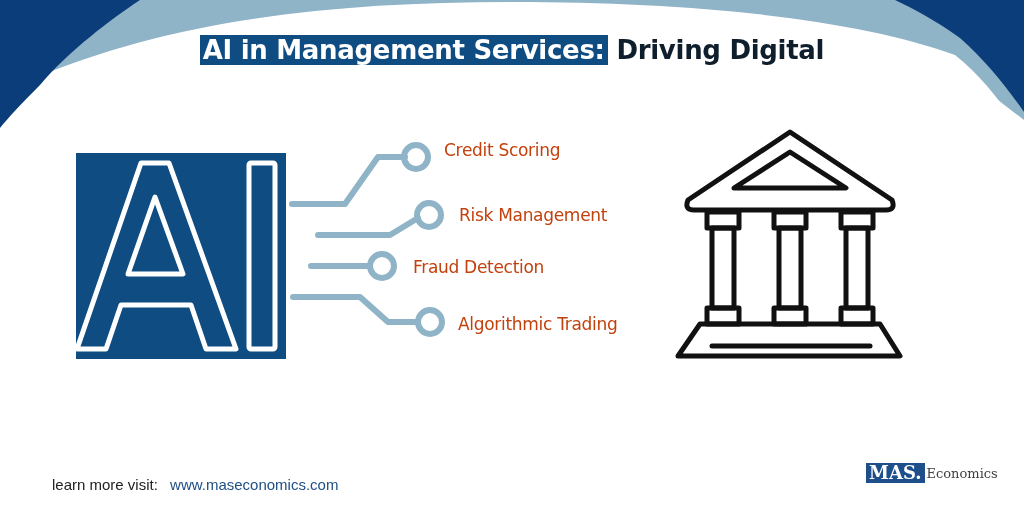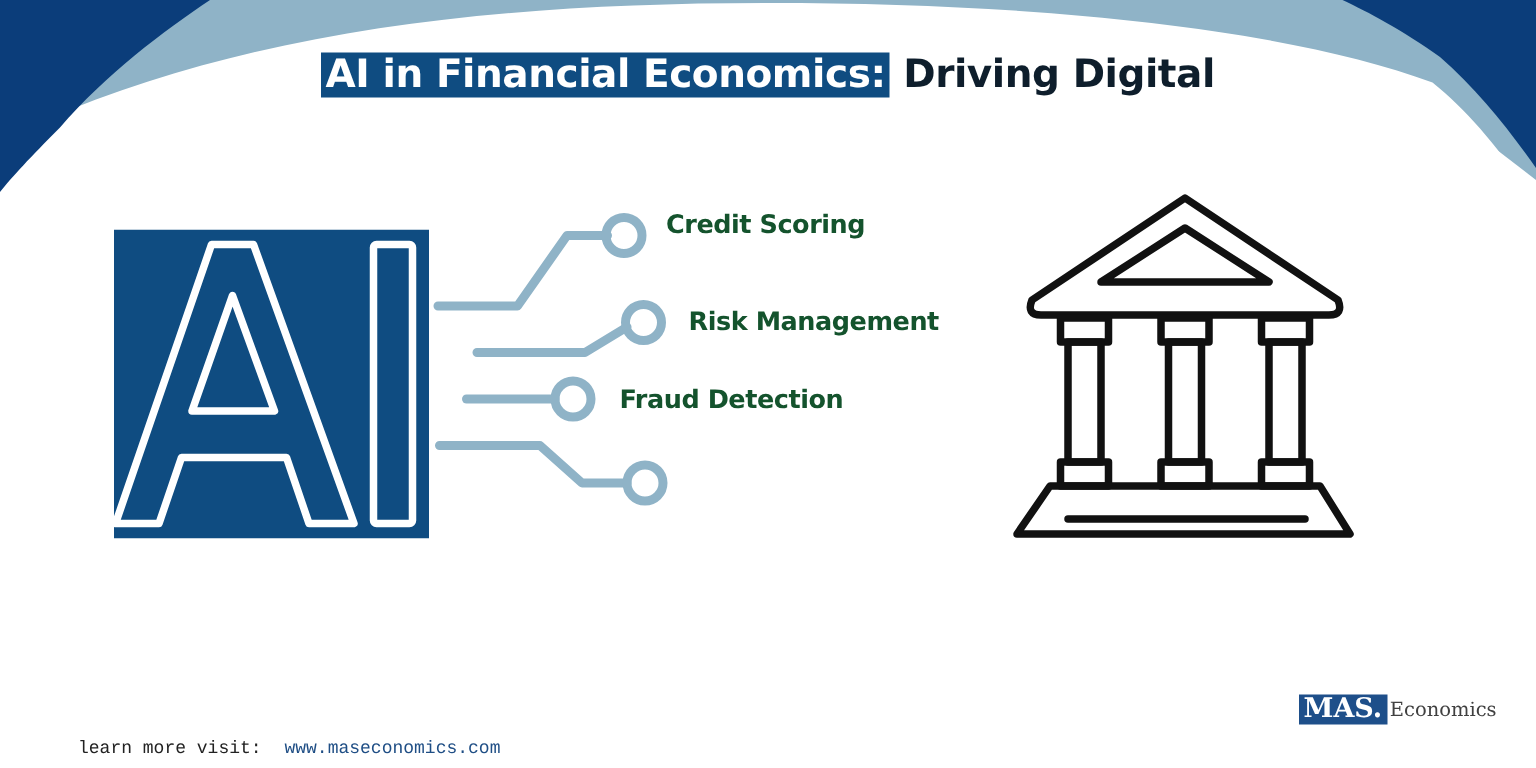--- a/index.html
+++ b/index.html
@@ -52,39 +52,39 @@
     }
     .connectors {
       position: absolute;
       left: 0; top: 0;
       width: 1024px; height: 512px;
       pointer-events: none;
     }
     .feature {
       position: absolute;
       font-family: "DejaVu Sans", sans-serif;
-      font-weight: bold;
+      font-weight: normal;
       font-size: 17px;
-      color: #14532d;
+      color: #c2410c;
       white-space: nowrap;
       letter-spacing: -0.3px;
     }
     .bank {
       position: absolute;
       left: 670px;
       top: 126px;
       width: 240px;
       height: 236px;
     }
     .footer-text {
       position: absolute;
       left: 52px;
-      top: 492px;
-      font-family: Liberation Mono, monospace;
-      font-size: 12px;
+      top: 476px;
+      font-family: Liberation Sans, sans-serif;
+      font-size: 15px;
       color: #222222;
       white-space: nowrap;
     }
     .footer-text .url {
       color: #1f4e85;
       margin-left: 8px;
       text-decoration: none;
     }
     .logo {
       position: absolute;
@@ -120,21 +120,21 @@
 
     <path d="M0,130 C40,85 160,40 330,18 C430,6 520,3 610,5 C760,12 880,50 985,90 L1024,120 L1024,512 L0,512 Z" fill="#ffffff"></path>
 
     <path d="M0,0 L140,0 C110,20 70,50 40,85 C20,105 8,118 0,128 Z" fill="#0b3d7a"></path>
 
     <path d="M895,0 L1024,0 L1024,112 C1005,85 985,60 960,38 C935,20 912,8 895,0 Z" fill="#0b3d7a"></path>
   </svg>
 
   <div class="title">
     <span class="line1">
-      <span class="hl">AI in Financial Economics:</span>
+      <span class="hl">AI in Management Services:</span>
       <span>Driving Digital</span>
     </span>
   </div>
 
   <svg class="ai-box" viewBox="0 0 210 206" xmlns="http://www.w3.org/2000/svg">
     <rect x="0" y="0" width="210" height="206" fill="#0f4c81"></rect>
 
     <path d="M65,10 L93,10 L160,196 L130,196 L115,152 L45,152 L30,196 L1,196 Z" fill="none" stroke="#ffffff" stroke-width="5" stroke-linejoin="round"></path>
 
     <path d="M79,44 L107,121 L52,121 Z" fill="none" stroke="#ffffff" stroke-width="5" stroke-linejoin="round"></path>
@@ -155,20 +155,21 @@
       <circle cx="382" cy="266" r="12"></circle>
 
       <polyline points="293,297 360,297 388,322 418,322"></polyline>
       <circle cx="430" cy="322" r="12"></circle>
     </g>
   </svg>
 
   <div class="feature" style="left:444px; top:140px;">Credit Scoring</div>
   <div class="feature" style="left:413px; top:257px;">Fraud Detection</div>
   <div class="feature" style="left:459px; top:205px;">Risk Management</div>
+  <div class="feature" style="left:458px; top:314px;">Algorithmic Trading</div>
 
   <svg class="bank" viewBox="0 0 240 236" xmlns="http://www.w3.org/2000/svg">
     <g fill="none" stroke="#111111" stroke-width="5" stroke-linejoin="round" stroke-linecap="round">
 
       <path d="M120,6 L222,74 Q226,84 216,84 L24,84 Q14,84 18,74 Z"></path>
 
       <path d="M120,26 L176,62 L64,62 Z"></path>
 
       <rect x="37" y="86" width="32" height="16"></rect>
       <rect x="42" y="102" width="22" height="80"></rect>

